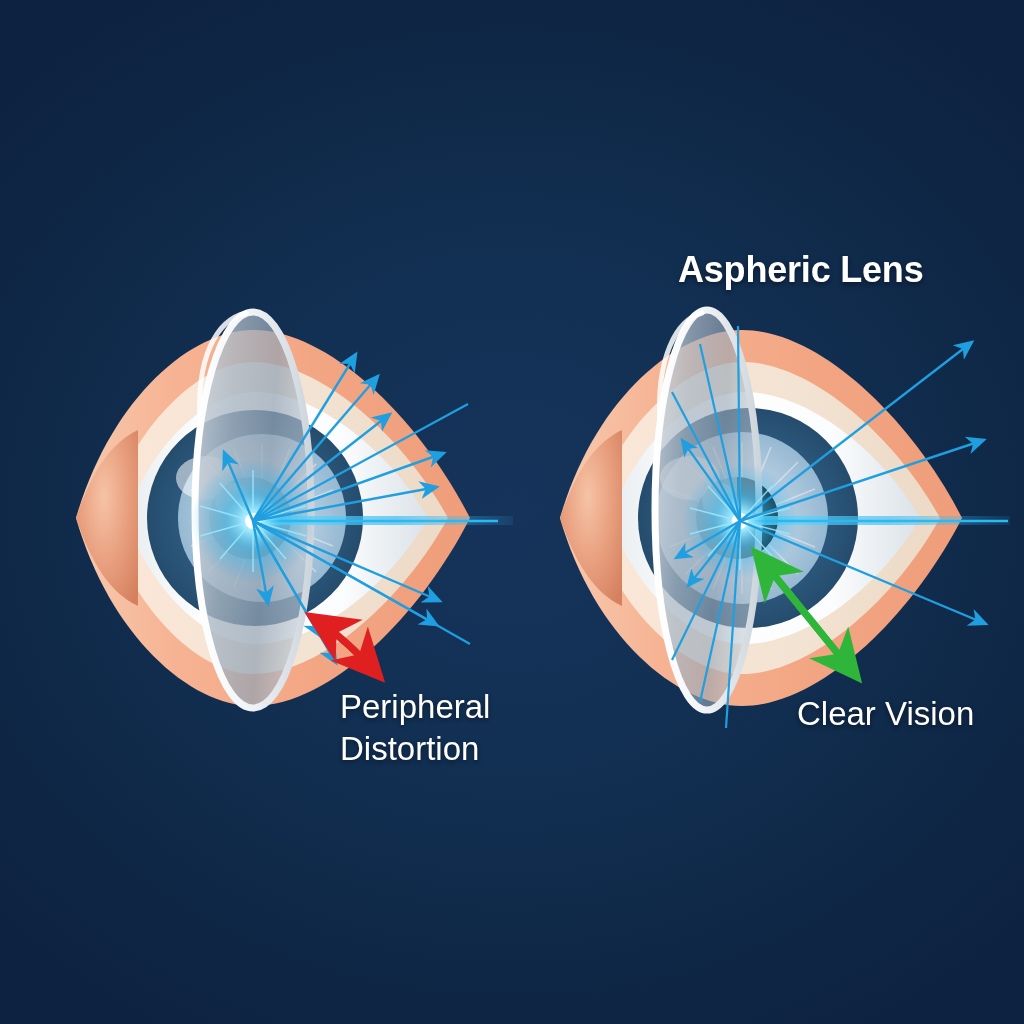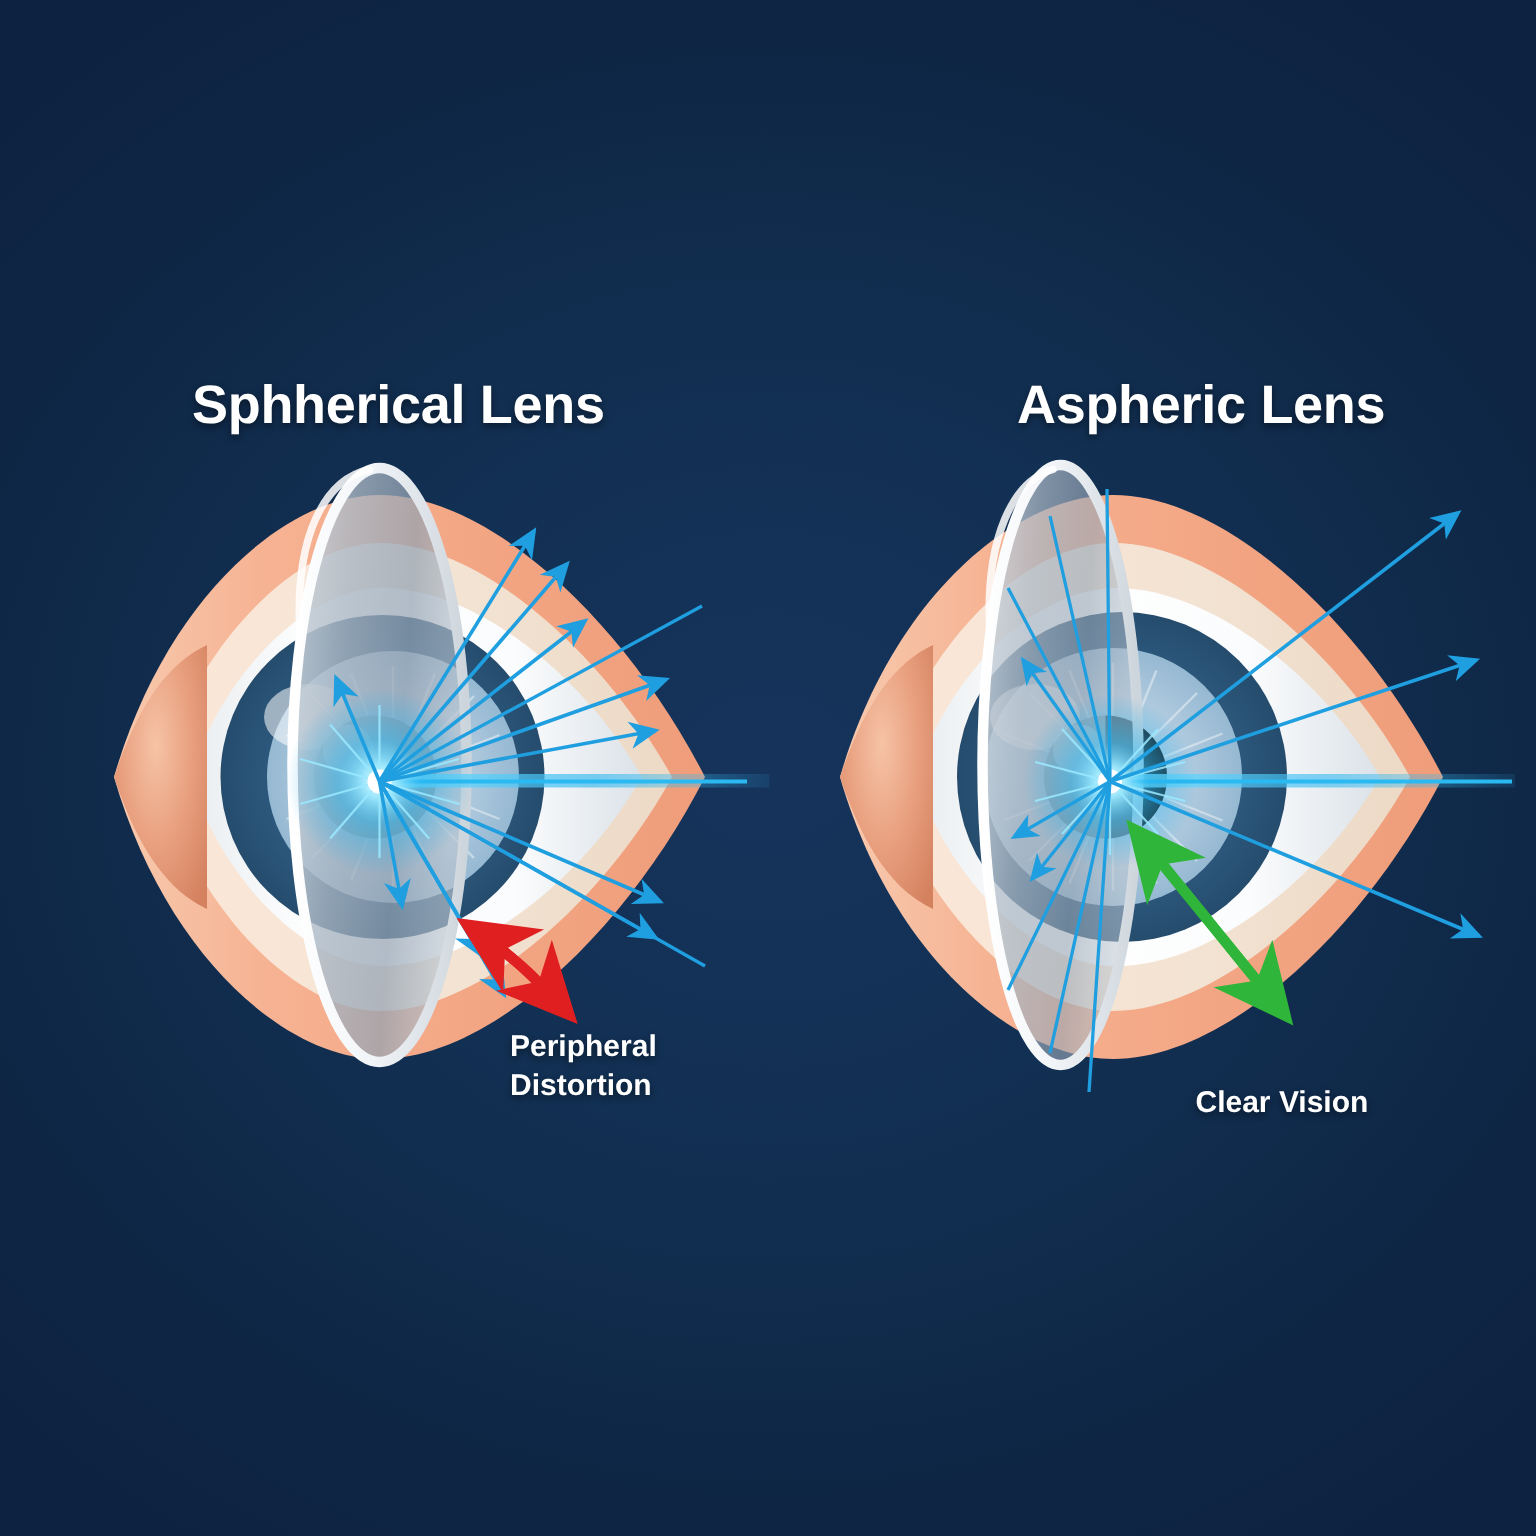--- a/index.html
+++ b/index.html
@@ -32,28 +32,28 @@
     letter-spacing: -0.2px;
     text-shadow: 0 2px 5px rgba(0,0,0,0.45);
     white-space: nowrap;
   }
   #title-left  { left: 128px; top: 249px; }
   #title-right { left: 678px; top: 249px; }
 
   .callout {
     position: absolute;
     color: #ffffff;
-    font-size: 20px;
-    font-weight: bold;
+    font-size: 33px;
+    font-weight: normal;
     line-height: 1.28;
     text-shadow: 0 2px 5px rgba(0,0,0,0.45);
     white-space: pre-line;
   }
   #label-distortion { left: 340px; top: 686px; }
-  #label-clear      { left: 797px; top: 723px; }
+  #label-clear      { left: 797px; top: 693px; }
 </style>
 </head>
 <body>
 
 <div id="stage">
 
   <svg class="layer" viewBox="0 0 1024 1024">
     <defs>
 
       <linearGradient id="lidGradL" x1="0" y1="0" x2="1" y2="0">
@@ -359,21 +359,20 @@
       <line x1="740" y1="521" x2="984" y2="440"></line>
       <line x1="740" y1="521" x2="986" y2="624"></line>
     </g>
 
     <g>
       <line x1="757" y1="554" x2="856" y2="676" stroke="#2fb63a" stroke-width="7" marker-end="url(#arrowGreenA)"></line>
       <line x1="856" y1="676" x2="757" y2="554" stroke="#2fb63a" stroke-width="7" marker-end="url(#arrowGreenB)"></line>
     </g>
   </svg>
 
-  <div class="title" id="title-left">Sphherical Lens</div>
 
   <div class="title" id="title-right">Aspheric Lens</div>
 
   <div class="callout" id="label-distortion">Peripheral
 Distortion</div>
 
   <div class="callout" id="label-clear">Clear Vision</div>
 
 </div>
 

